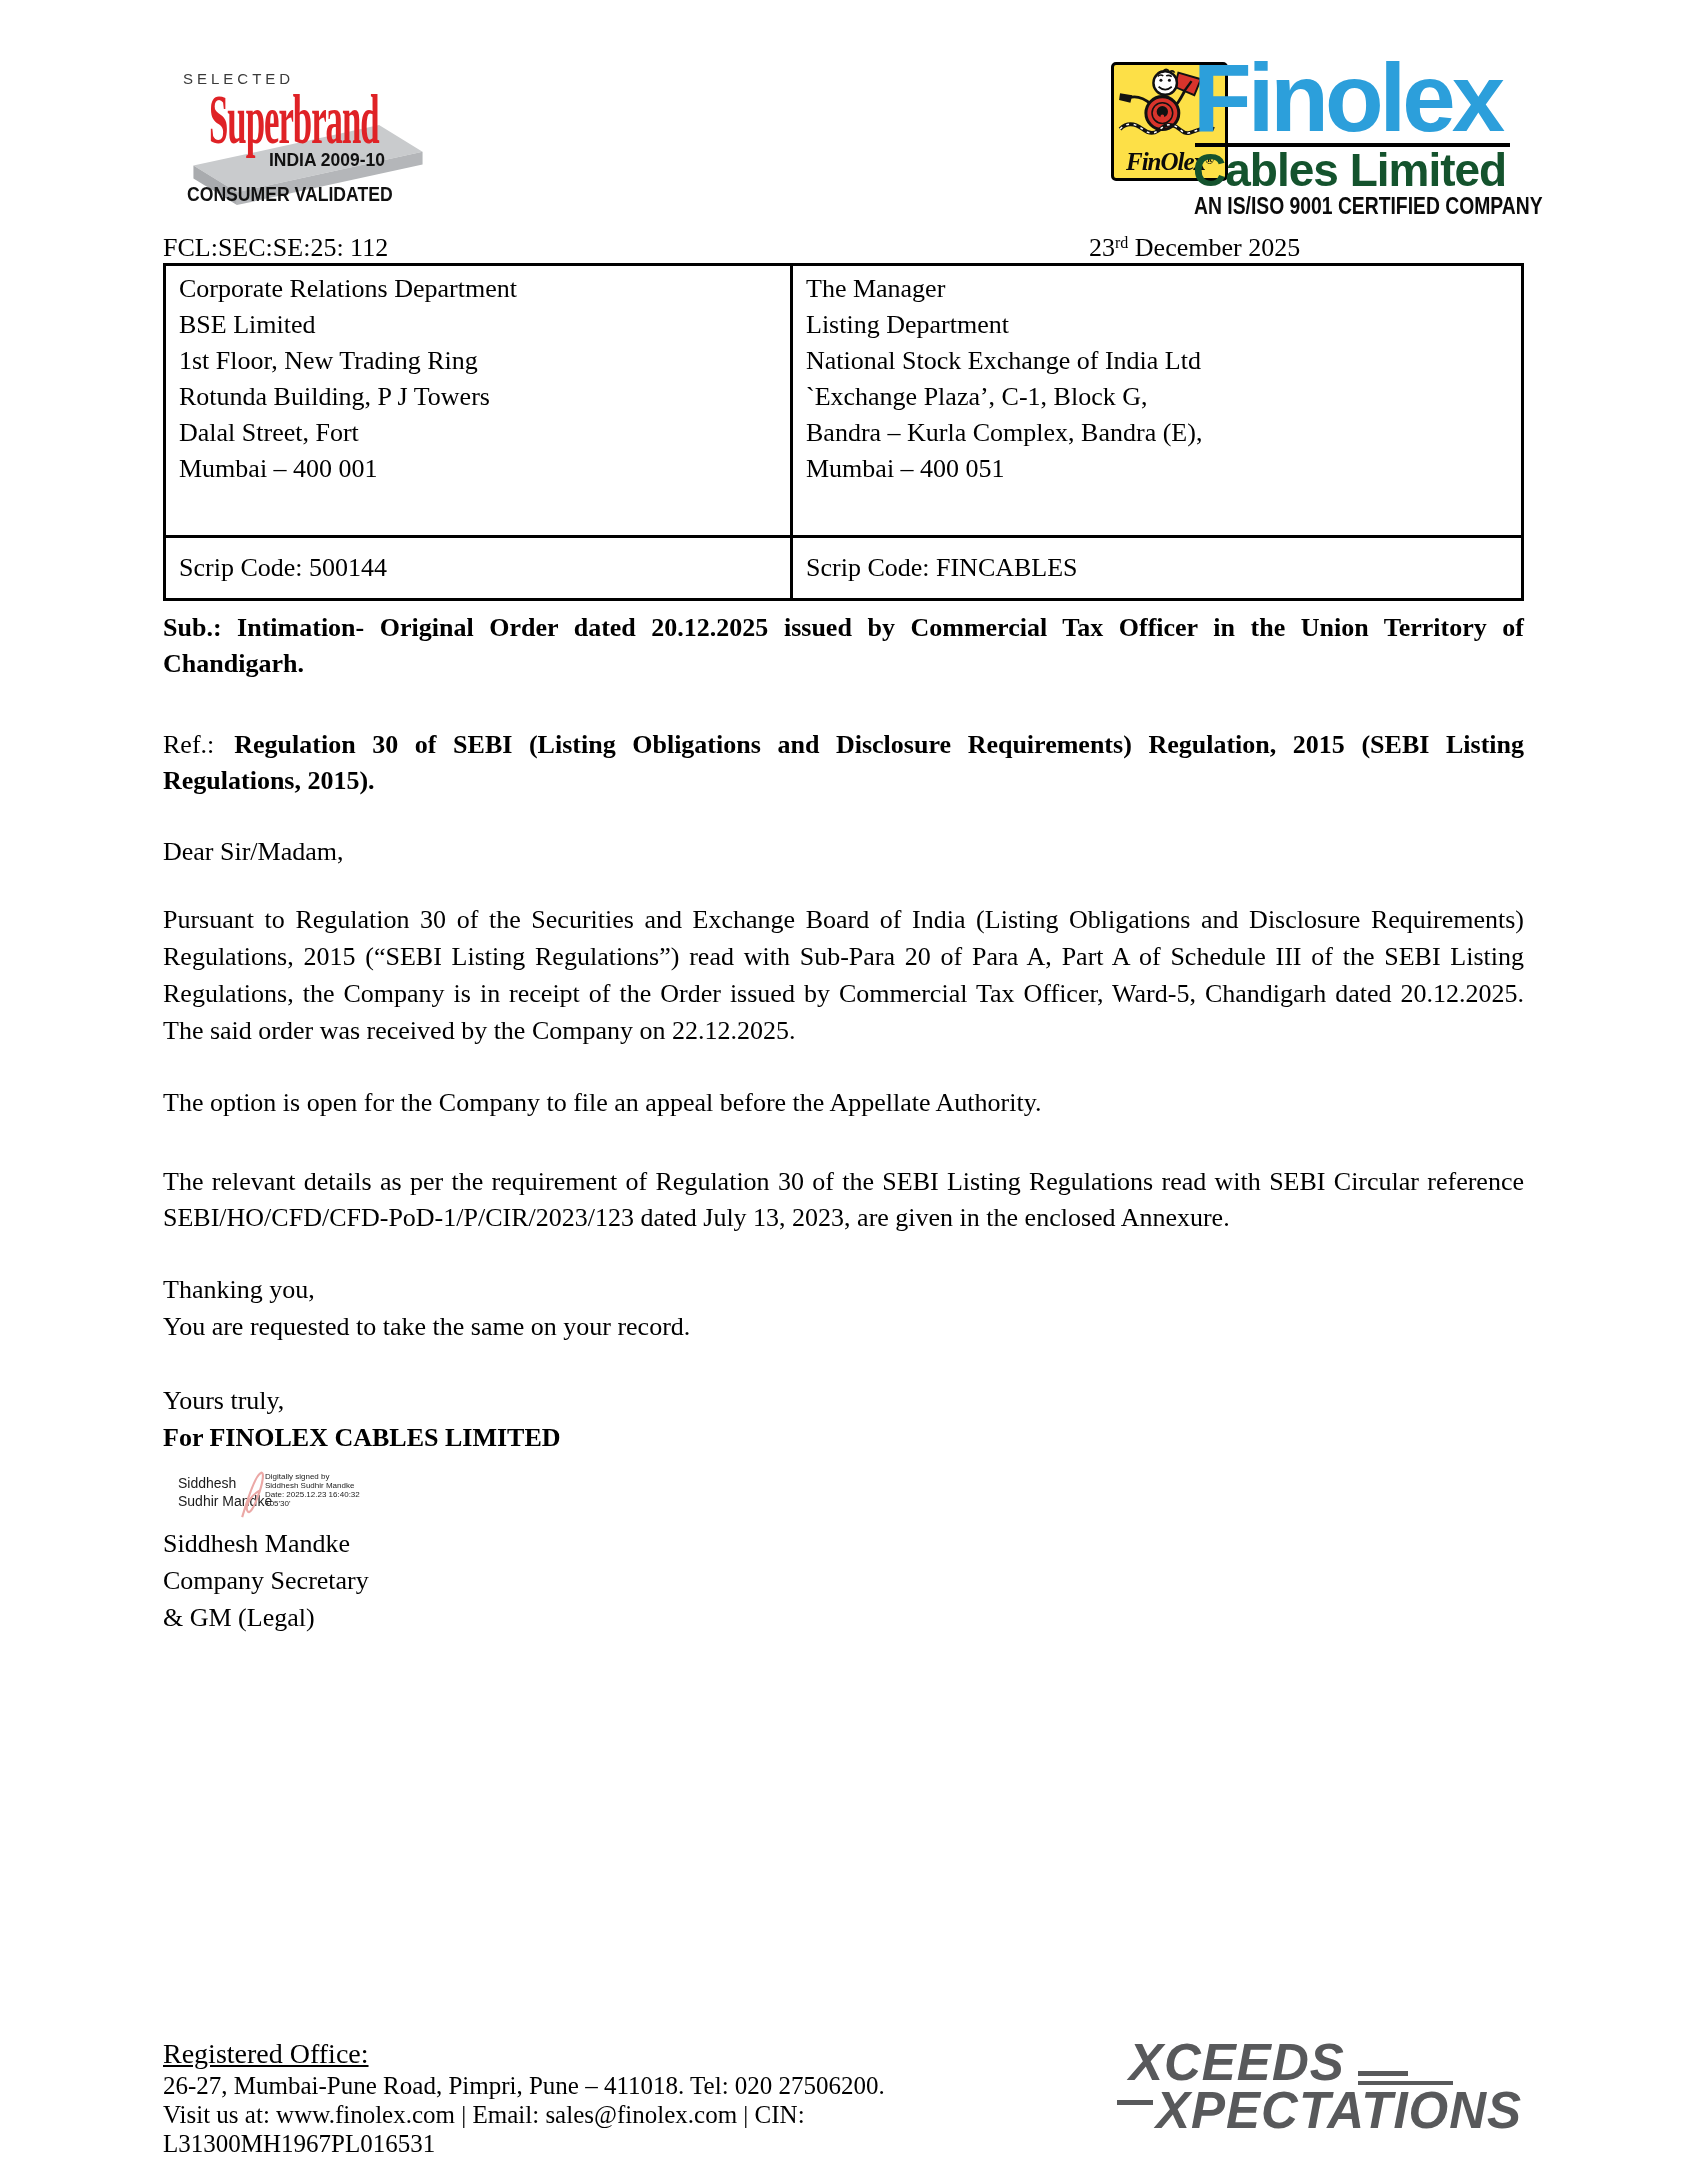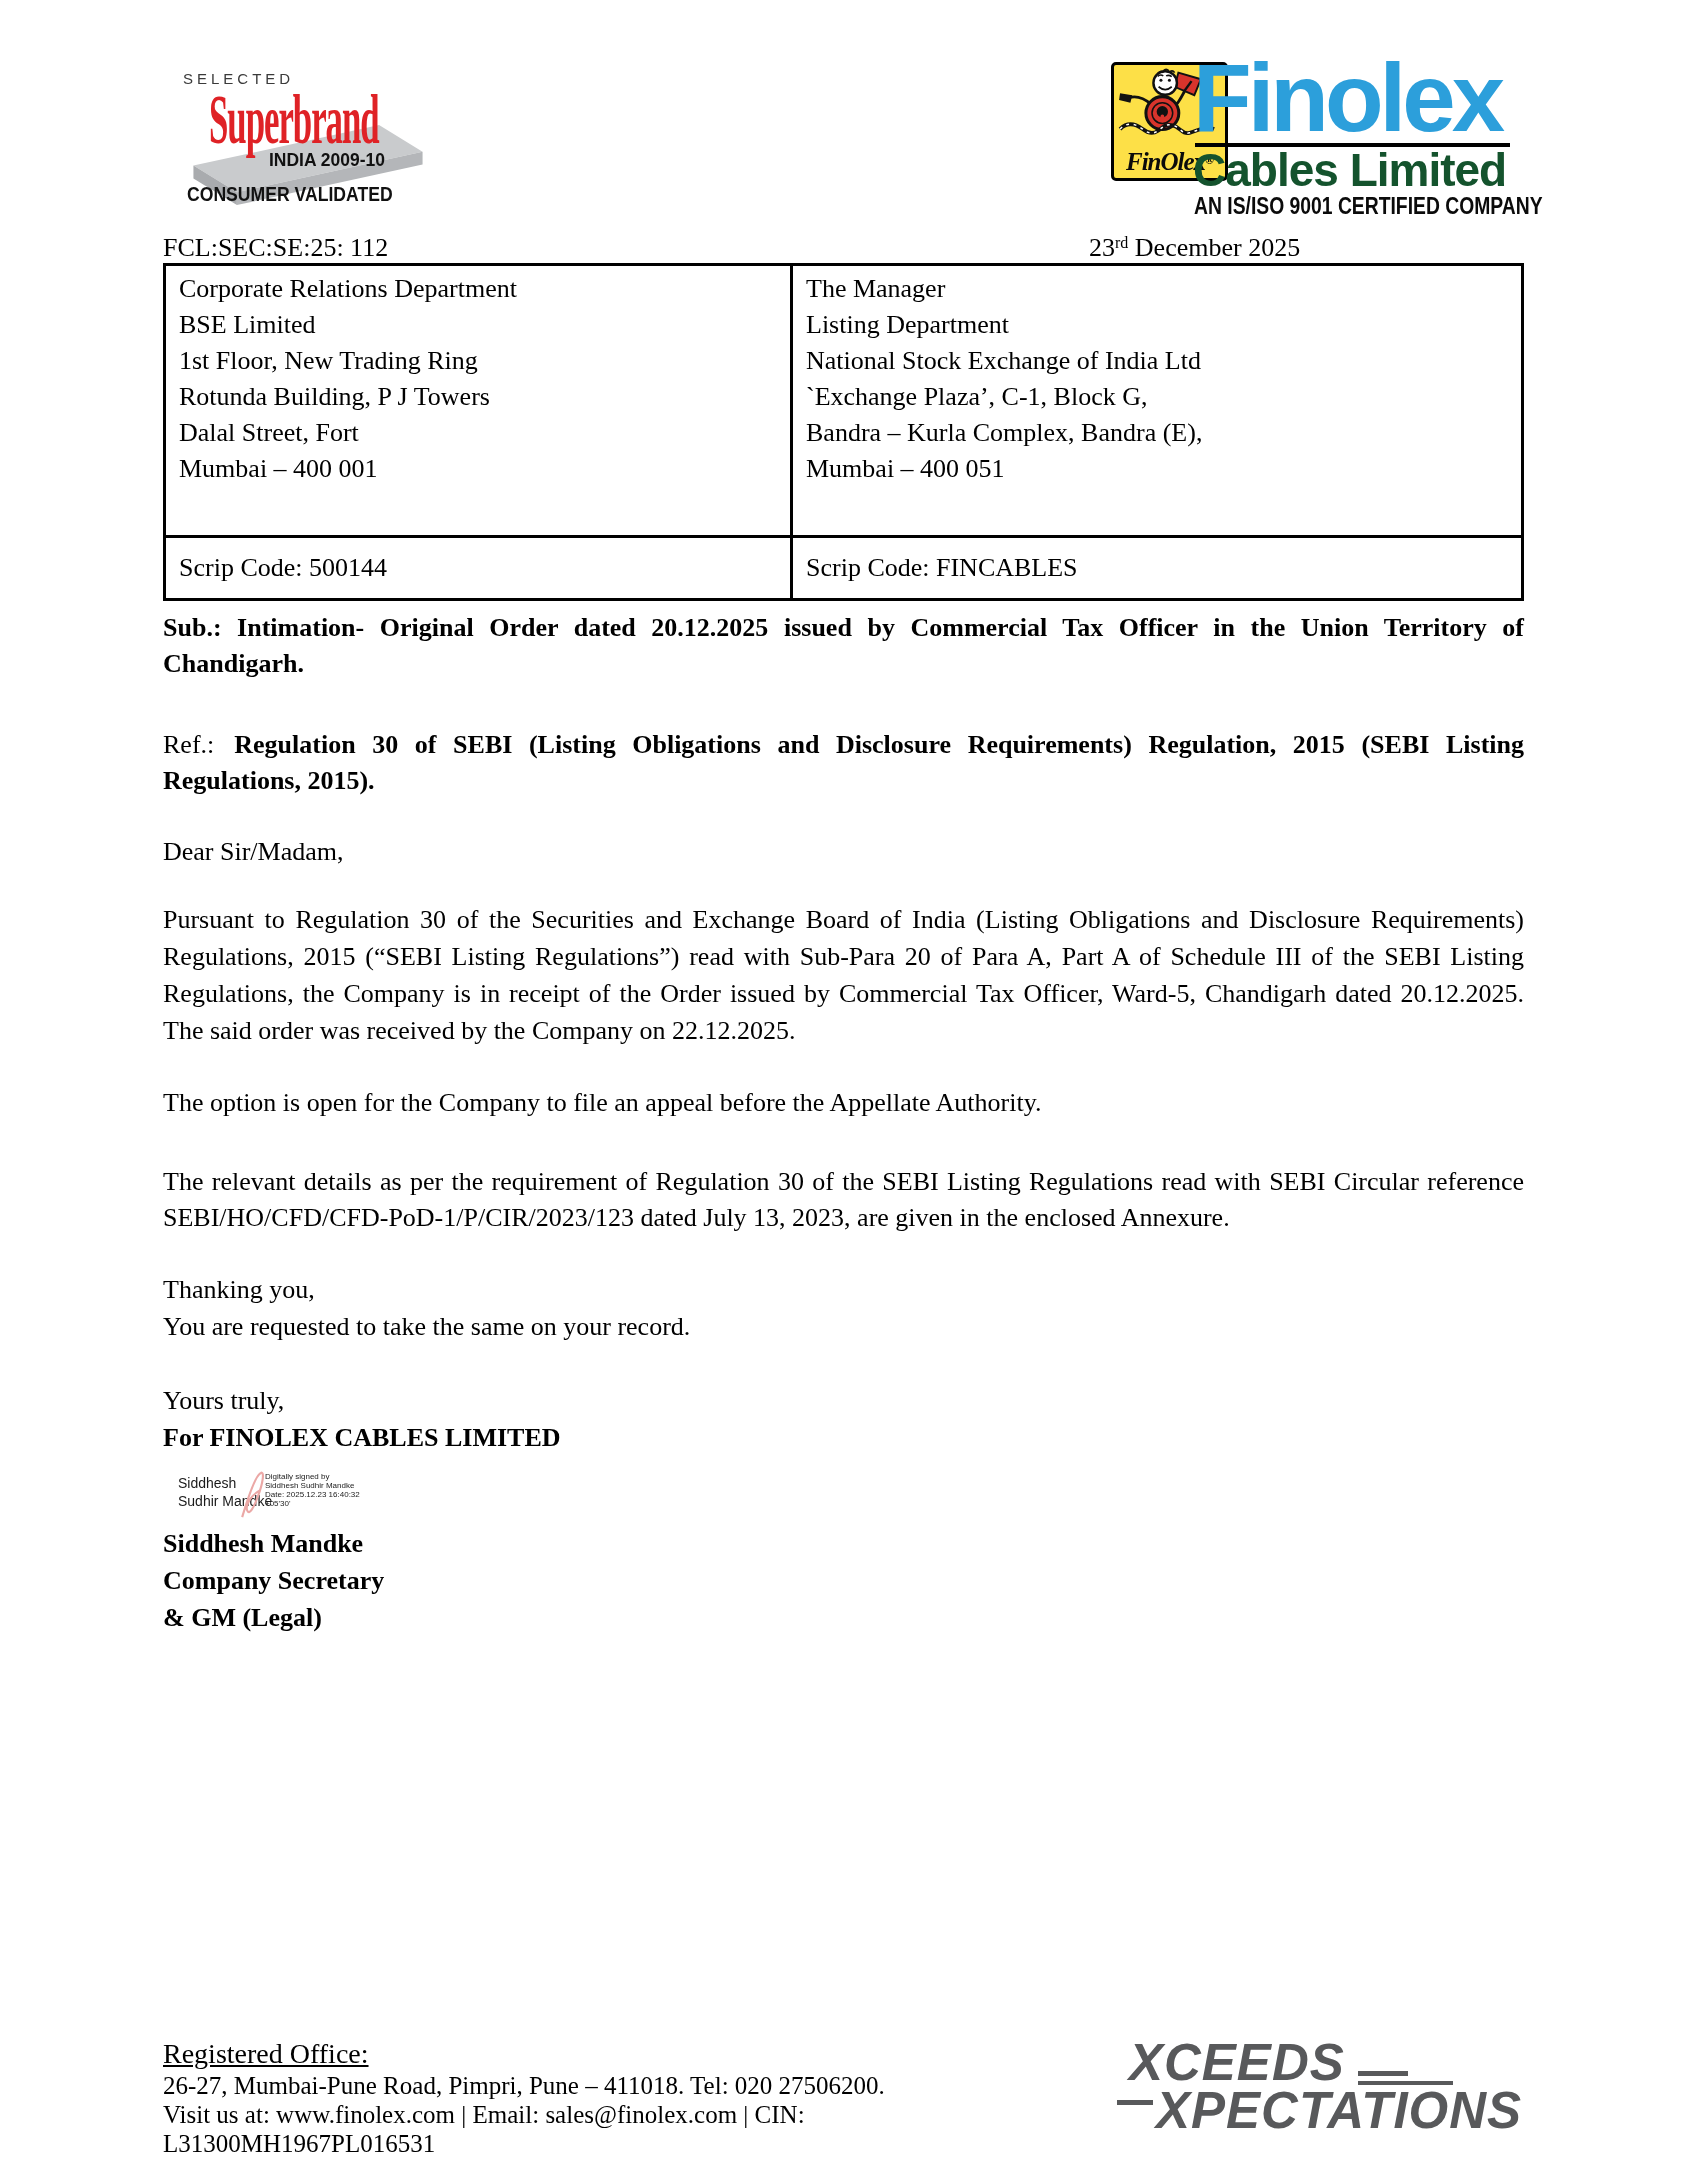--- a/index.html
+++ b/index.html
@@ -54,21 +54,21 @@
   .refblock{top:727px;text-align:justify;}
   .refblock .lbl{margin-right:20px;}
   .refblock .txt{font-weight:bold;}
   .salutation{top:834px;}
   .para1{top:901px;text-align:justify;line-height:37px;}
   .para2{top:1085px;}
   .para3{top:1164px;text-align:justify;}
   .para45{top:1271px;line-height:37px;}
   .closing{top:1382px;line-height:37px;}
   .closing .company{font-weight:bold;}
-  .signatory{top:1525px;font-weight:bold;line-height:37px;}
+  .signatory{top:1525px;font-weight:normal;line-height:37px;}
 
   
   .stamp{position:absolute;left:178px;top:1468px;width:327px;height:59px;
     font-family:"Liberation Sans",sans-serif;color:#1a1a1a;}
   .stamp-name{position:absolute;left:0;top:6px;font-size:14px;line-height:18px;}
   .stamp-squiggle{position:absolute;left:57px;top:0;}
   .stamp-details{position:absolute;left:87px;top:4px;font-size:8px;line-height:9px;color:#222;width:109px;}
 
   
   .foot{position:absolute;left:163px;top:2037px;width:891px;}

